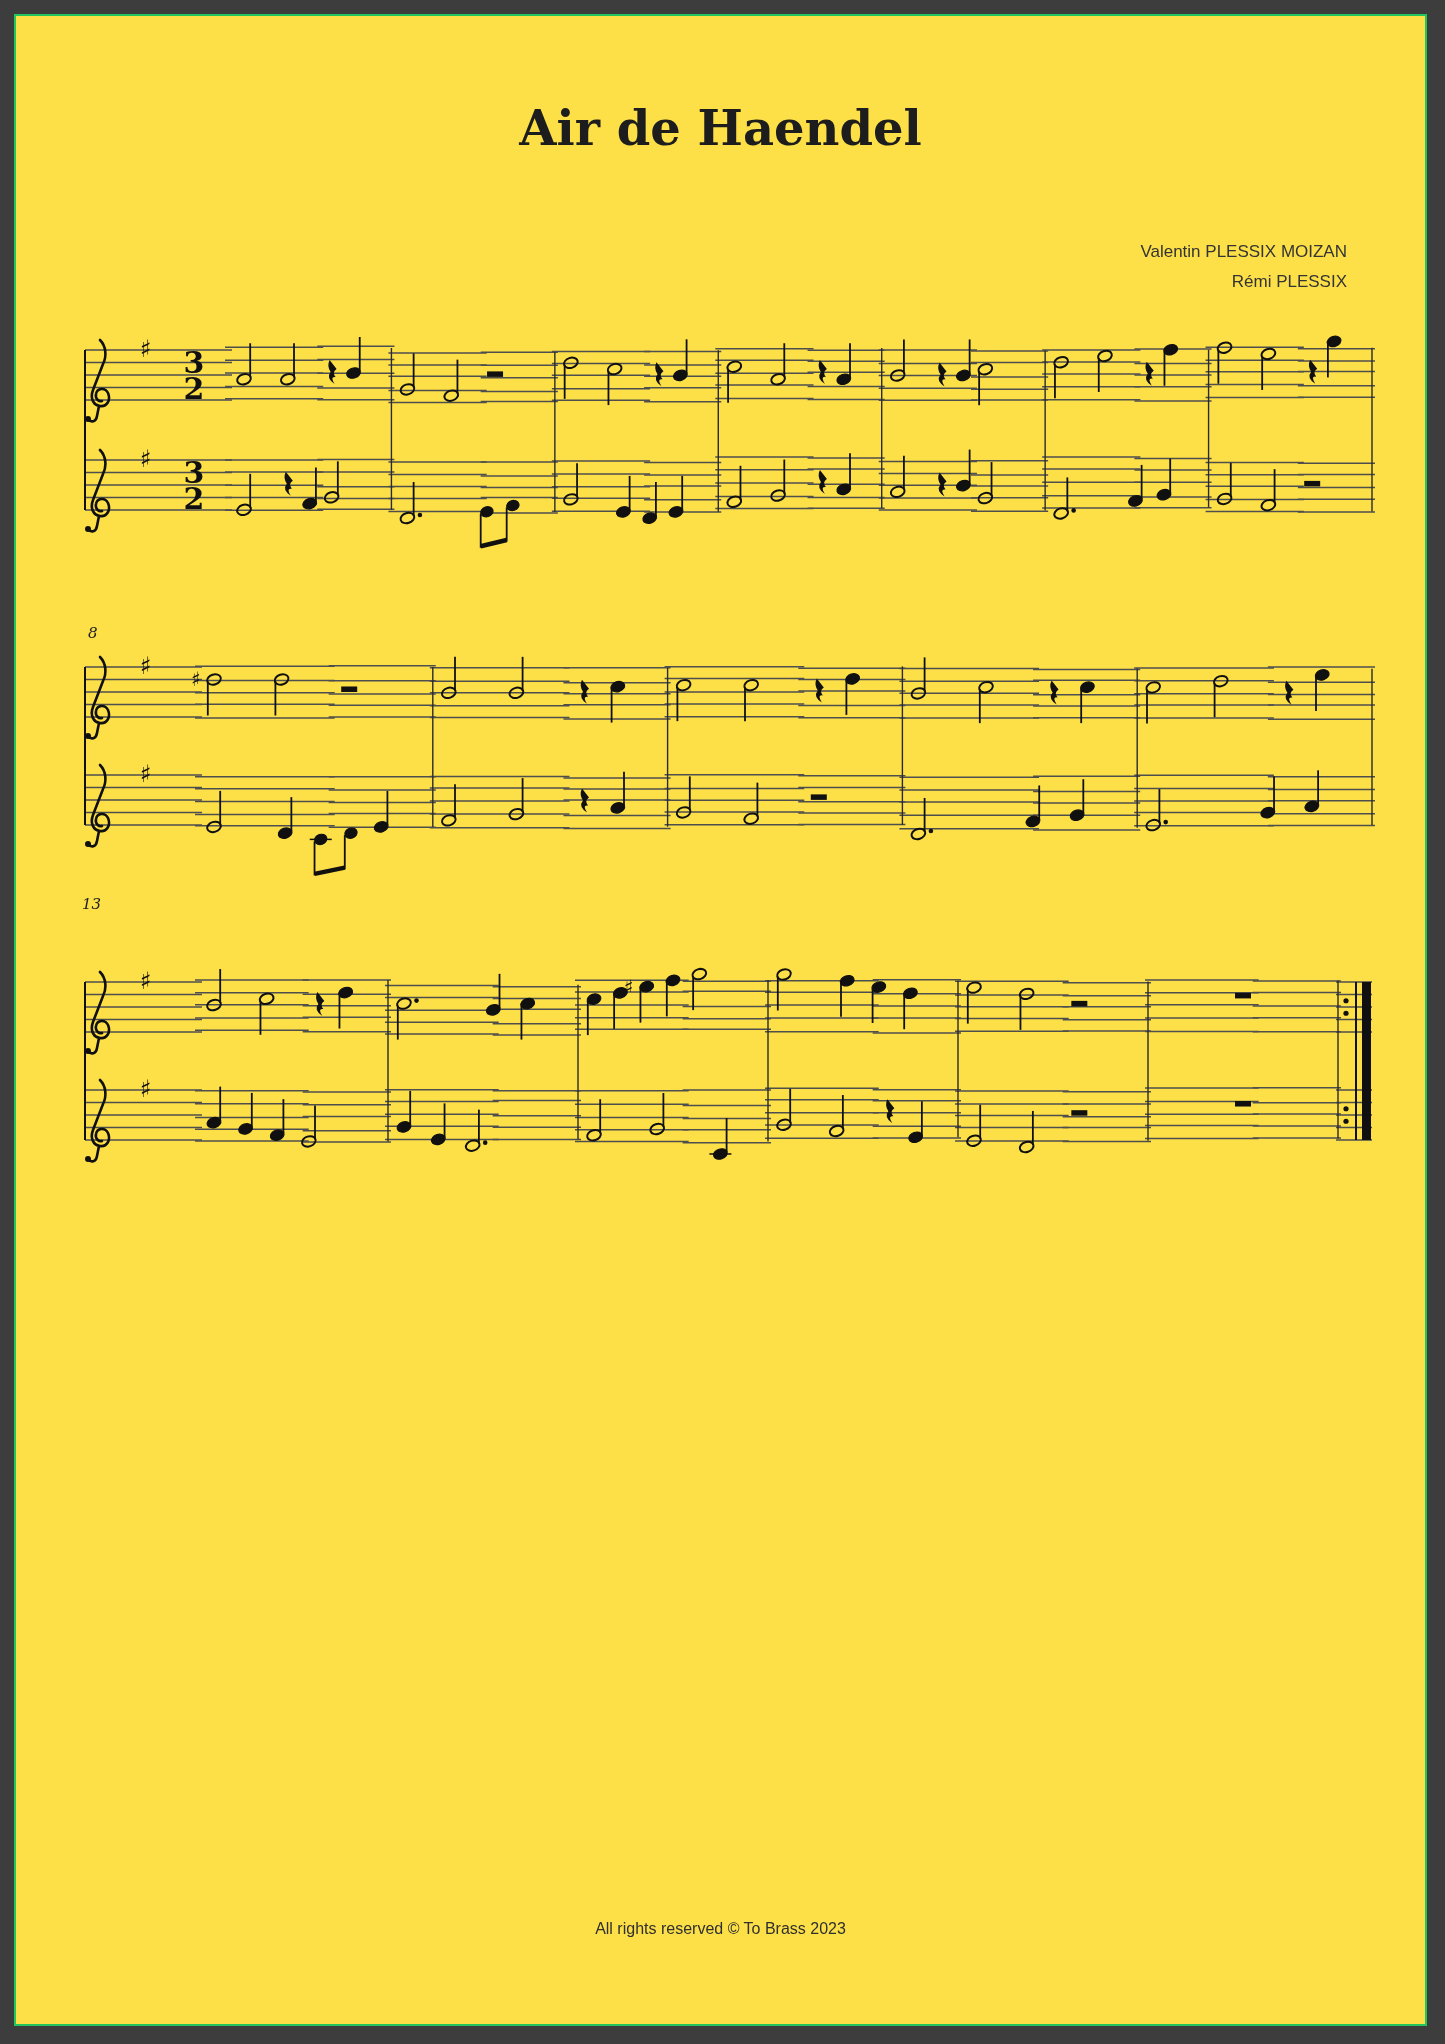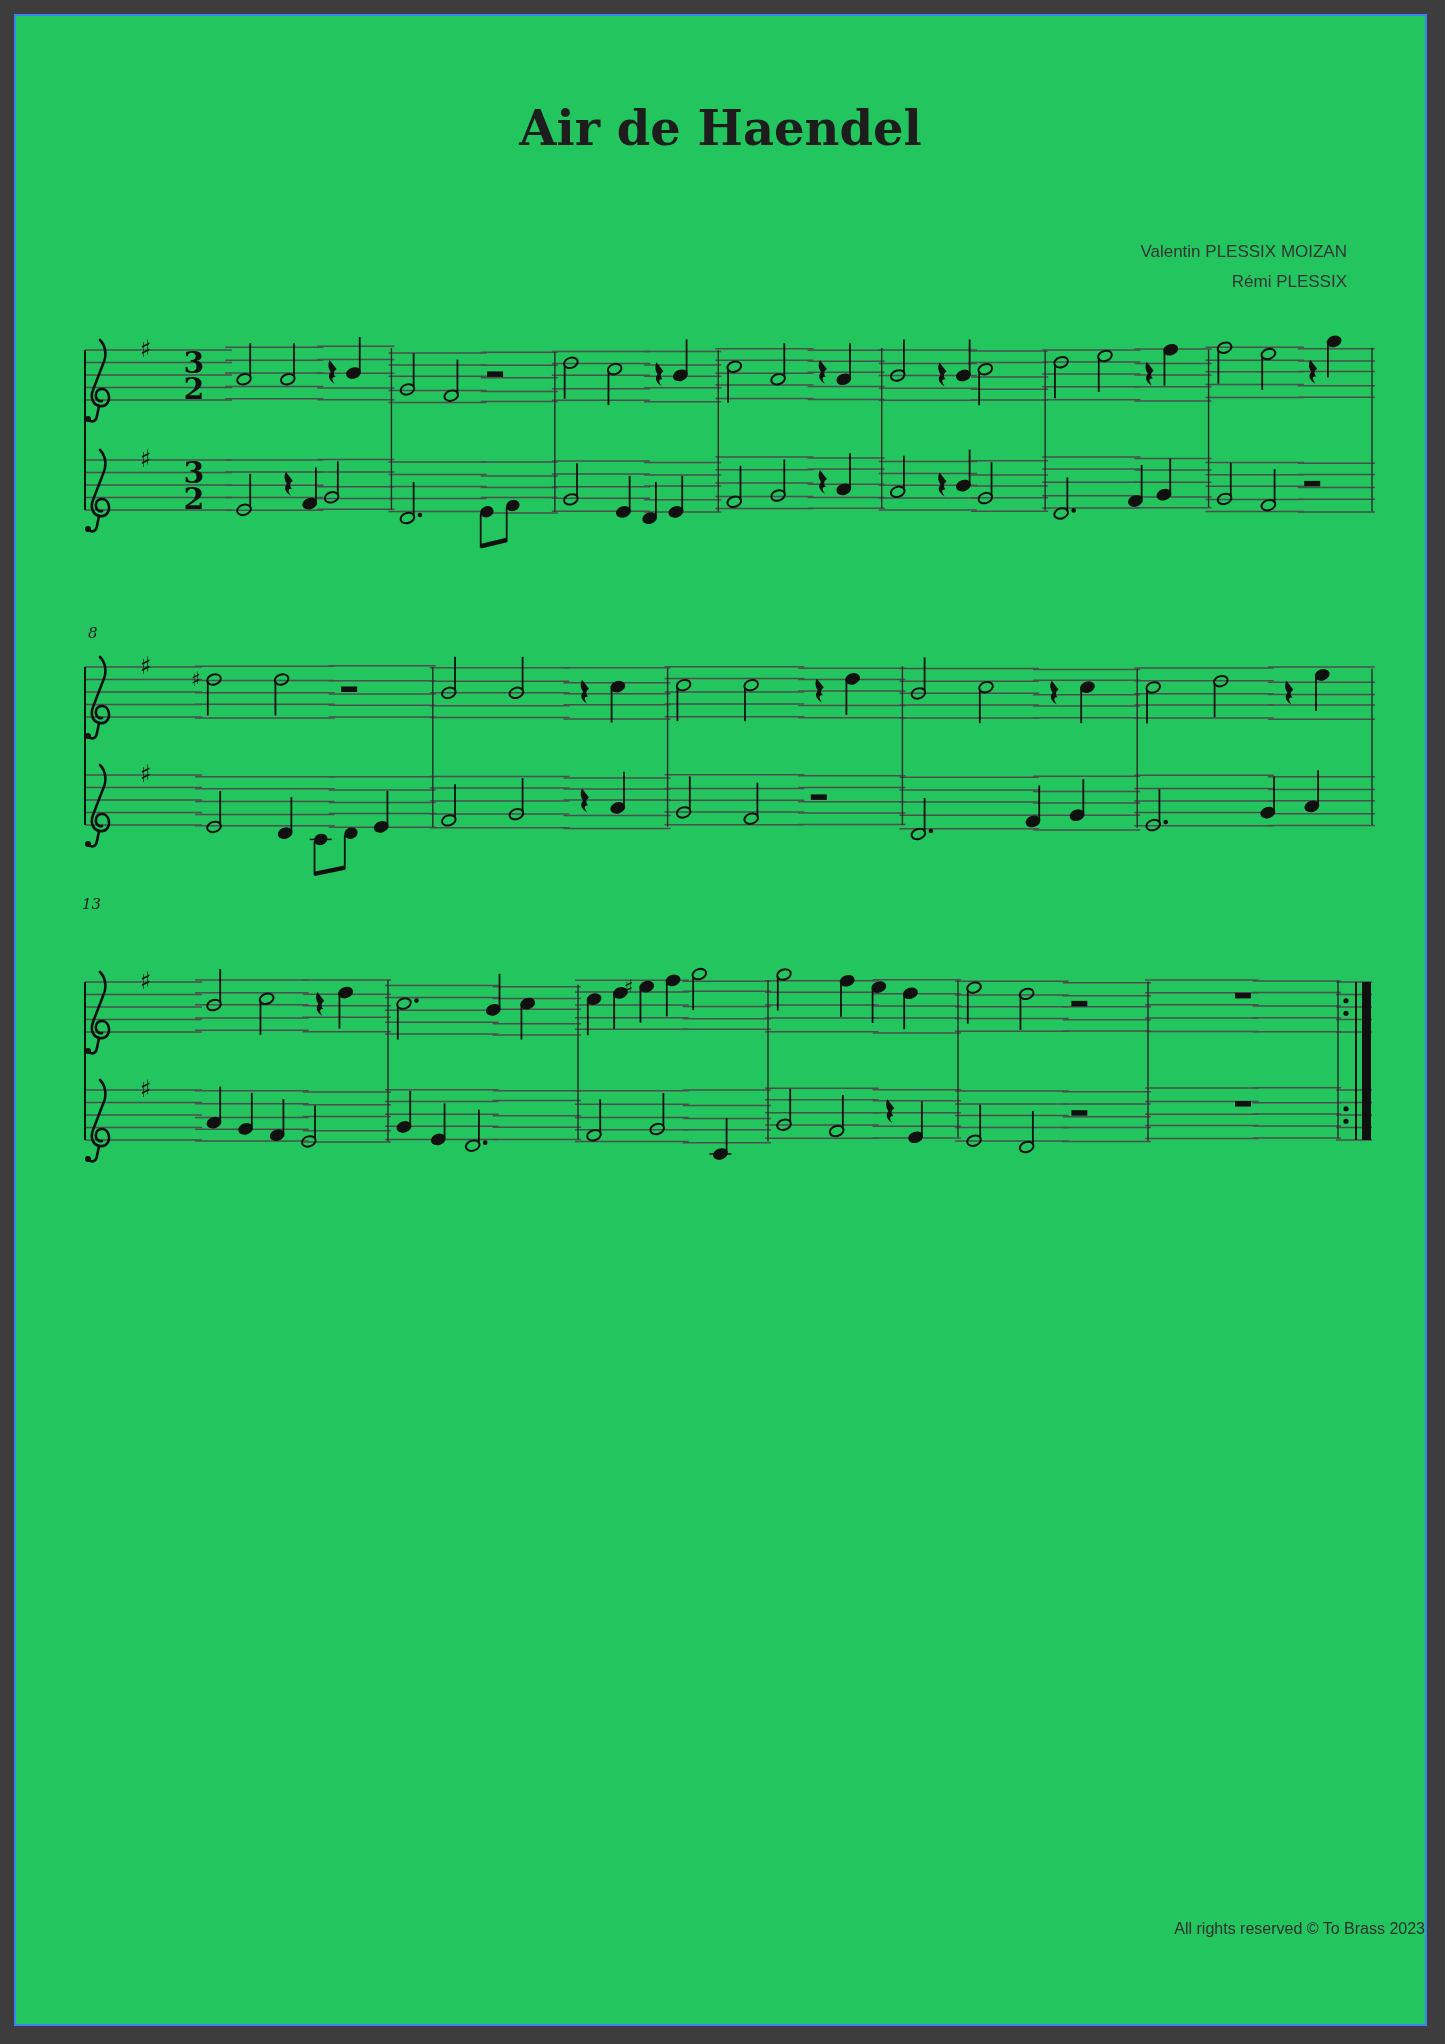--- a/index.html
+++ b/index.html
@@ -1,30 +1,30 @@
 <!DOCTYPE html>
 <html><head>
 <meta charset="utf-8">
 <style>
   html,body{margin:0;padding:0;background:#2e2e2e;}
   .frame{position:relative;width:1445px;height:2044px;background:#3d3d3d;overflow:hidden;
          font-family:"Liberation Sans",sans-serif;}
-  .sheet{position:absolute;left:14px;top:14px;width:1413px;height:2012px;background:#22c55e;
-         border:2px solid #3b82f6;box-sizing:border-box;}
+  .sheet{position:absolute;left:14px;top:14px;width:1413px;height:2012px;background:#fde047;
+         border:2px solid #22c55e;box-sizing:border-box;}
   .title{position:absolute;left:0;top:84px;width:100%;text-align:center;
          font-family:"DejaVu Serif",serif;font-weight:600;font-size:48px;color:#1d1d1d;}
   .subtitle{position:absolute;left:0;top:154px;width:100%;text-align:center;
          font-size:18px;color:#3c3c3c;}
   .composers{position:absolute;right:78px;top:196px;text-align:right;font-size:17px;color:#343434;margin-top:25px;}
   .composers div{line-height:30px;}
   .measure-num{position:absolute;font-family:"DejaVu Serif",serif;font-style:italic;
          font-size:15px;color:#202020;}
   .mn8{left:72px;top:608px;}
   .mn13{left:66px;top:879px;}
-  .footer{position:absolute;left:0;top:1904px;width:100%;text-align:right;
+  .footer{position:absolute;left:0;top:1904px;width:100%;text-align:center;
          font-size:16px;color:#2f2f2f;}
   svg.music{position:absolute;left:0;top:0;}
 </style>
 </head>
 <body>
 
 <div class="frame">
   <div class="sheet">
     <div class="title">Air de Haendel</div>
     <div class="composers">

